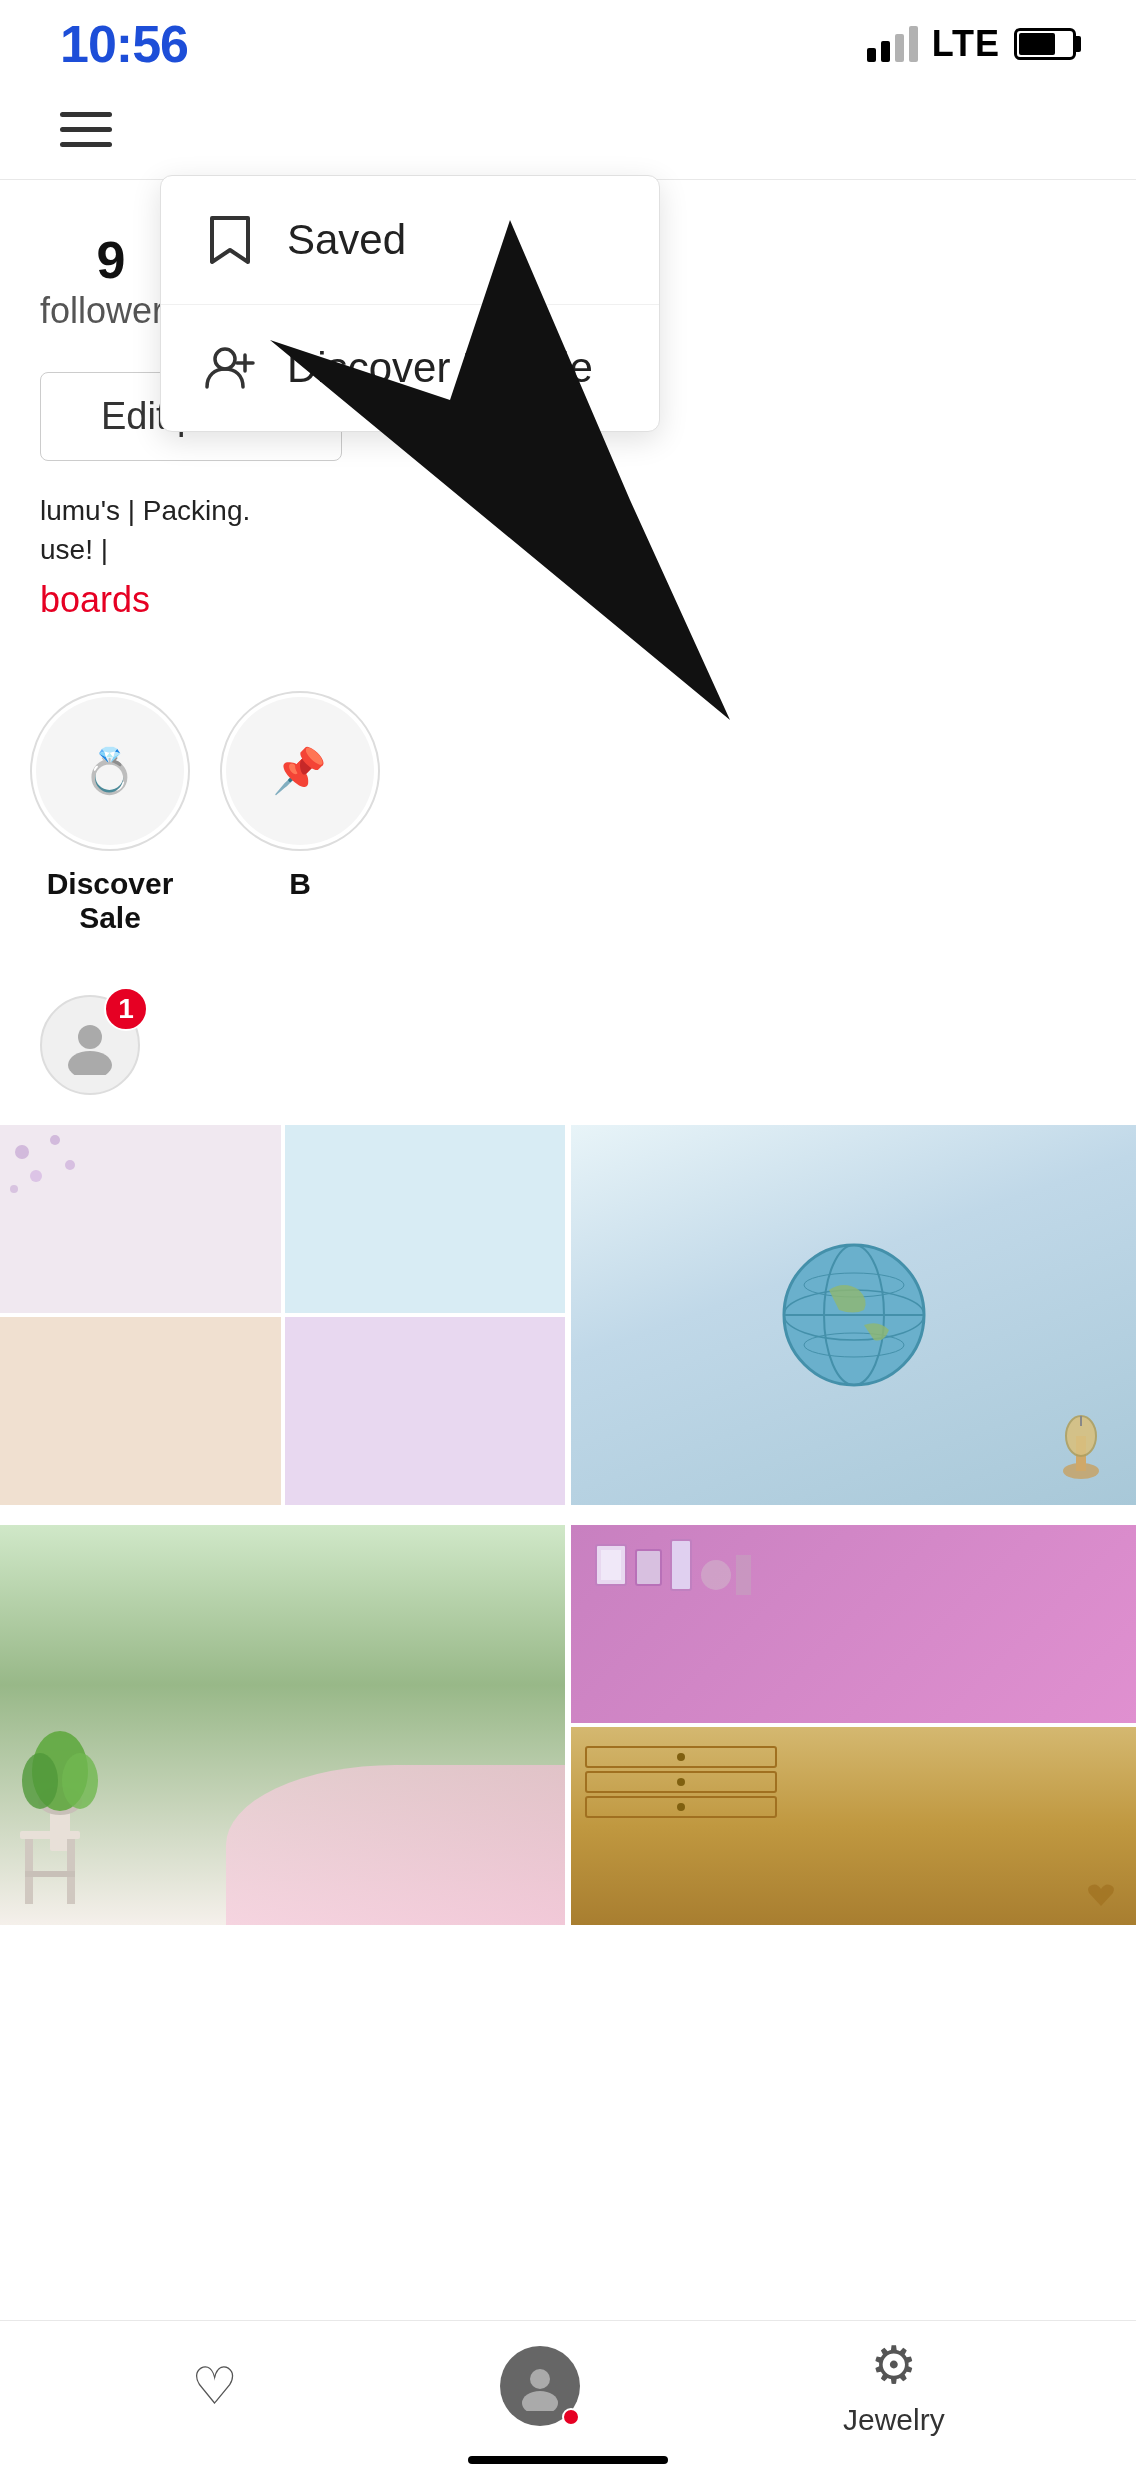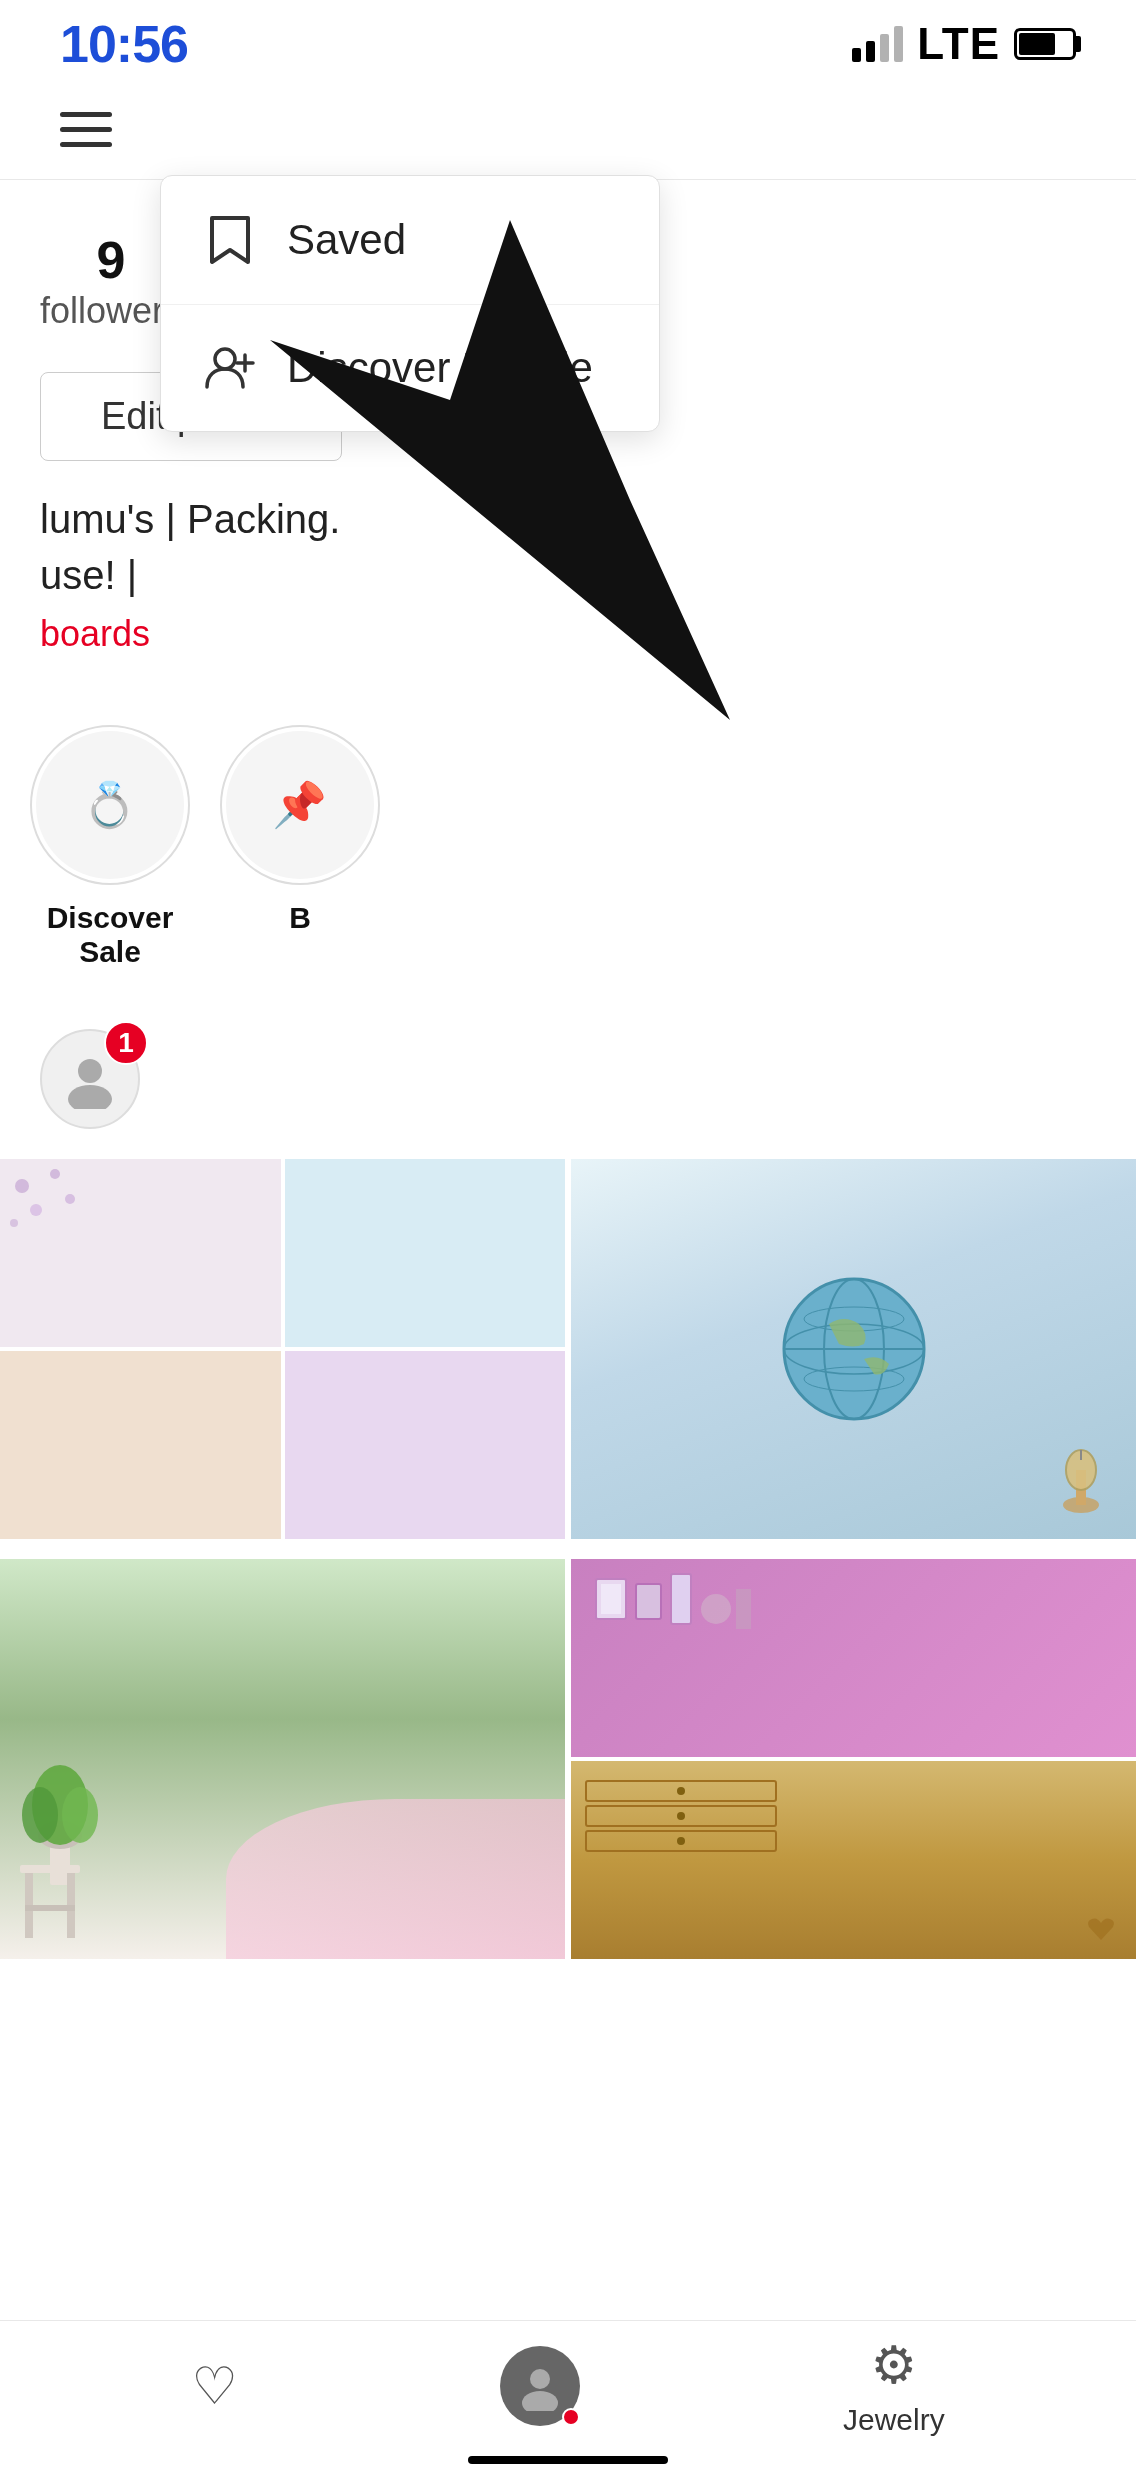--- a/index.html
+++ b/index.html
@@ -48,21 +48,21 @@
       background: #000;
       border-radius: 2px;
     }
 
     .signal-bar:nth-child(1) { height: 14px; }
     .signal-bar:nth-child(2) { height: 21px; }
     .signal-bar:nth-child(3) { height: 28px; opacity: 0.3; }
     .signal-bar:nth-child(4) { height: 36px; opacity: 0.3; }
 
     .lte-text {
-      font-size: 44px;
+      font-size: 36px;
       font-weight: 600;
       color: #000;
       letter-spacing: 1px;
     }
 
     .battery {
       width: 62px;
       height: 32px;
       border: 3px solid #000;
       border-radius: 6px;
@@ -207,21 +207,21 @@
       border-radius: 8px;
       padding: 22px 60px;
       font-size: 38px;
       color: #333;
       background: #fff;
       cursor: pointer;
       display: inline-block;
     }
 
     .bio-text {
-      font-size: 40px;
+      font-size: 28px;
       color: #222;
       line-height: 1.4;
       margin: 30px 0 10px 0;
     }
 
     .boards-link {
       color: #e60023;
       font-size: 36px;
     }
 

